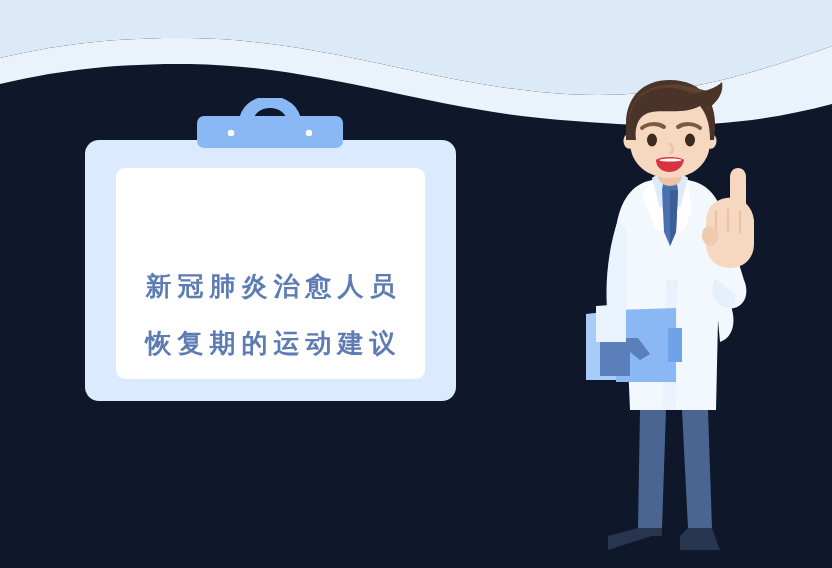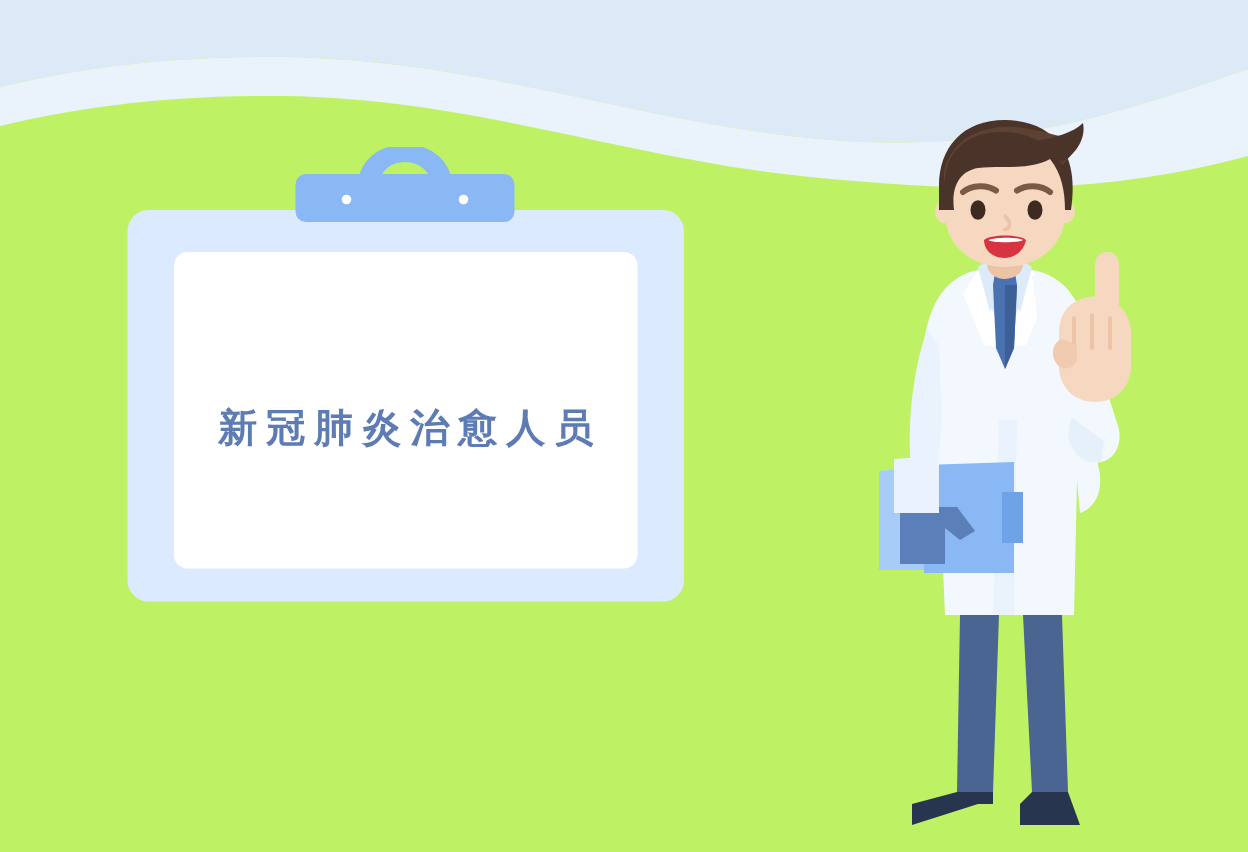--- a/index.html
+++ b/index.html
@@ -9,21 +9,21 @@
     width: 832px;
     height: 568px;
     overflow: hidden;
     font-family: "Liberation Sans", "DejaVu Sans", sans-serif;
   }
 
   #poster {
     position: relative;
     width: 832px;
     height: 568px;
-    background: #bef264;
+    background: #0f172a;
     overflow: hidden;
   }
 
   
   .wave-layer {
     position: absolute;
     top: 0;
     left: 0;
     width: 832px;
     height: 130px;
@@ -103,20 +103,21 @@
 
     <svg class="sign-clip" viewBox="0 0 150 50">
       <path d="M44,44 L44,24 A31,26 0 0 1 106,24 L106,44 L92,44 L92,24 A17,14 0 0 0 58,24 L58,44 Z" fill="#8ab8f5"></path>
       <rect x="2" y="18" width="146" height="32" rx="7" fill="#8ab8f5"></rect>
       <circle cx="36" cy="35" r="3.2" fill="#ffffff"></circle>
       <circle cx="114" cy="35" r="3.2" fill="#ffffff"></circle>
     </svg>
 
     <div class="sign-text">
       <div>新冠肺炎治愈人员</div>
+      <div>恢复期的运动建议</div>
     </div>
   </div>
 
   <div id="doctor">
     <svg viewBox="0 0 272 488">
 
       <g>
         <path d="M80,330 L106,330 L102,448 L78,448 Z" fill="#4a6591"></path>
         <path d="M122,330 L148,330 L152,448 L128,448 Z" fill="#4a6591"></path>
       </g>

